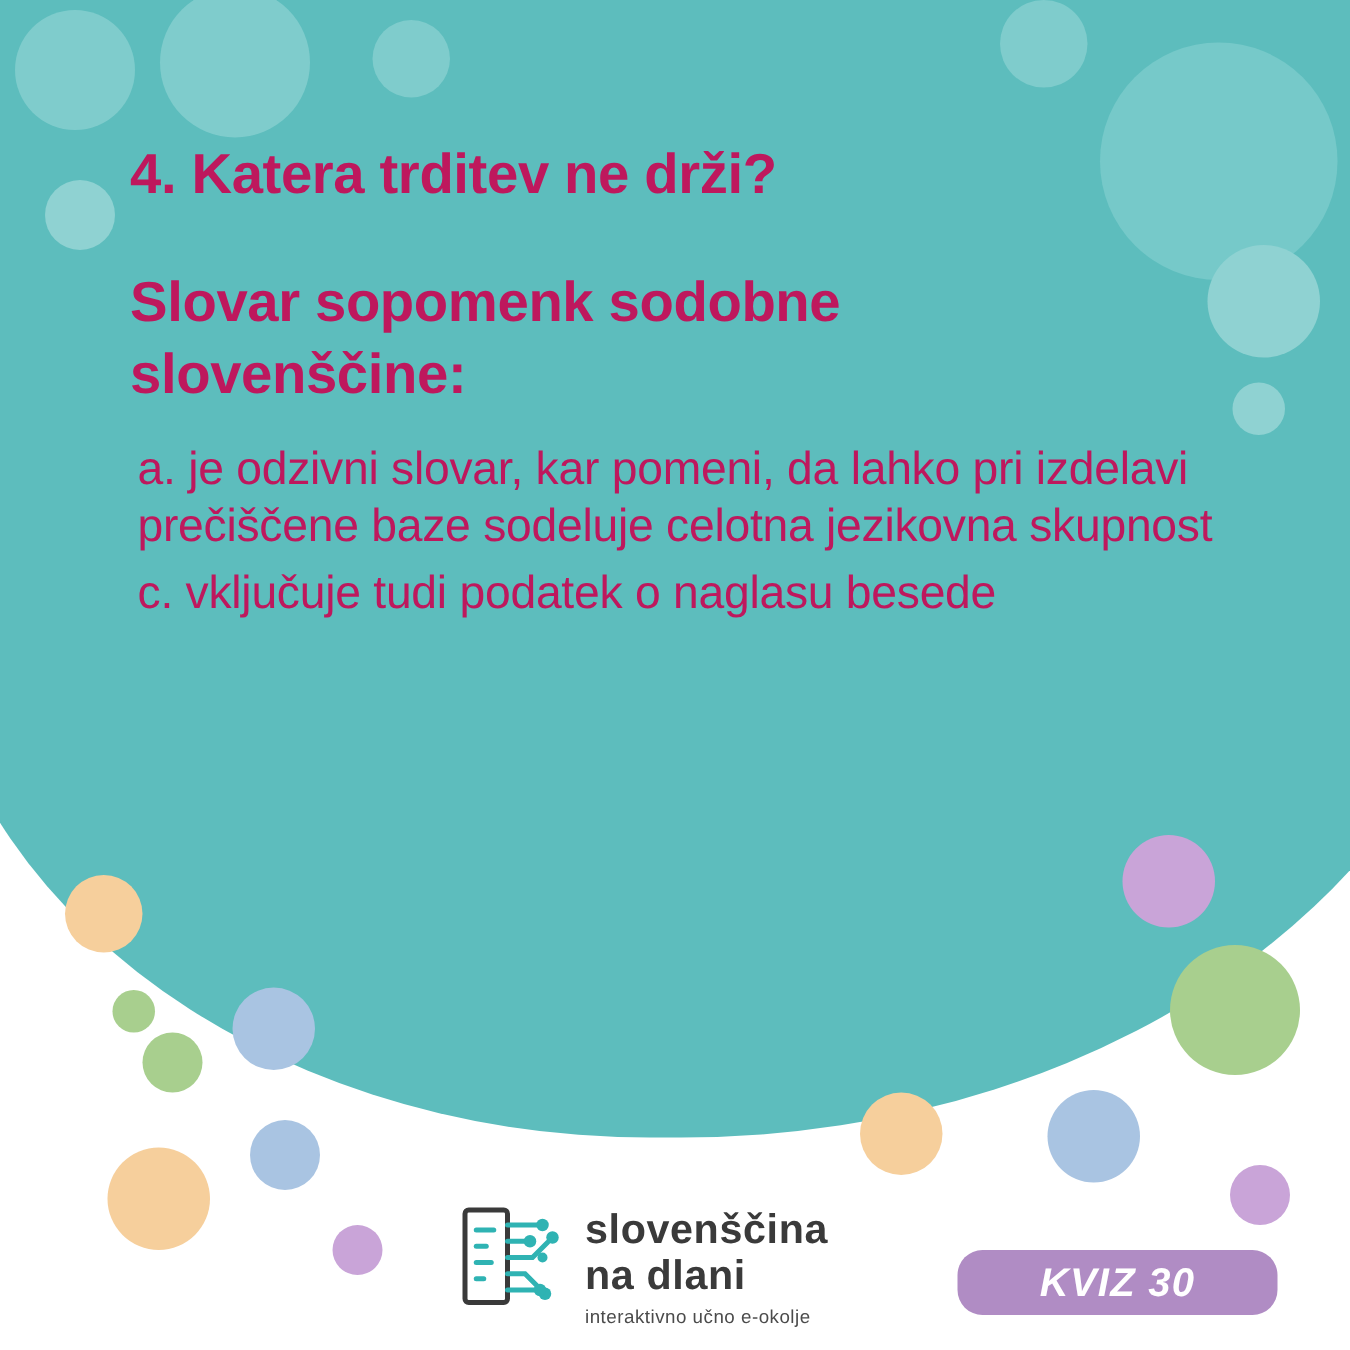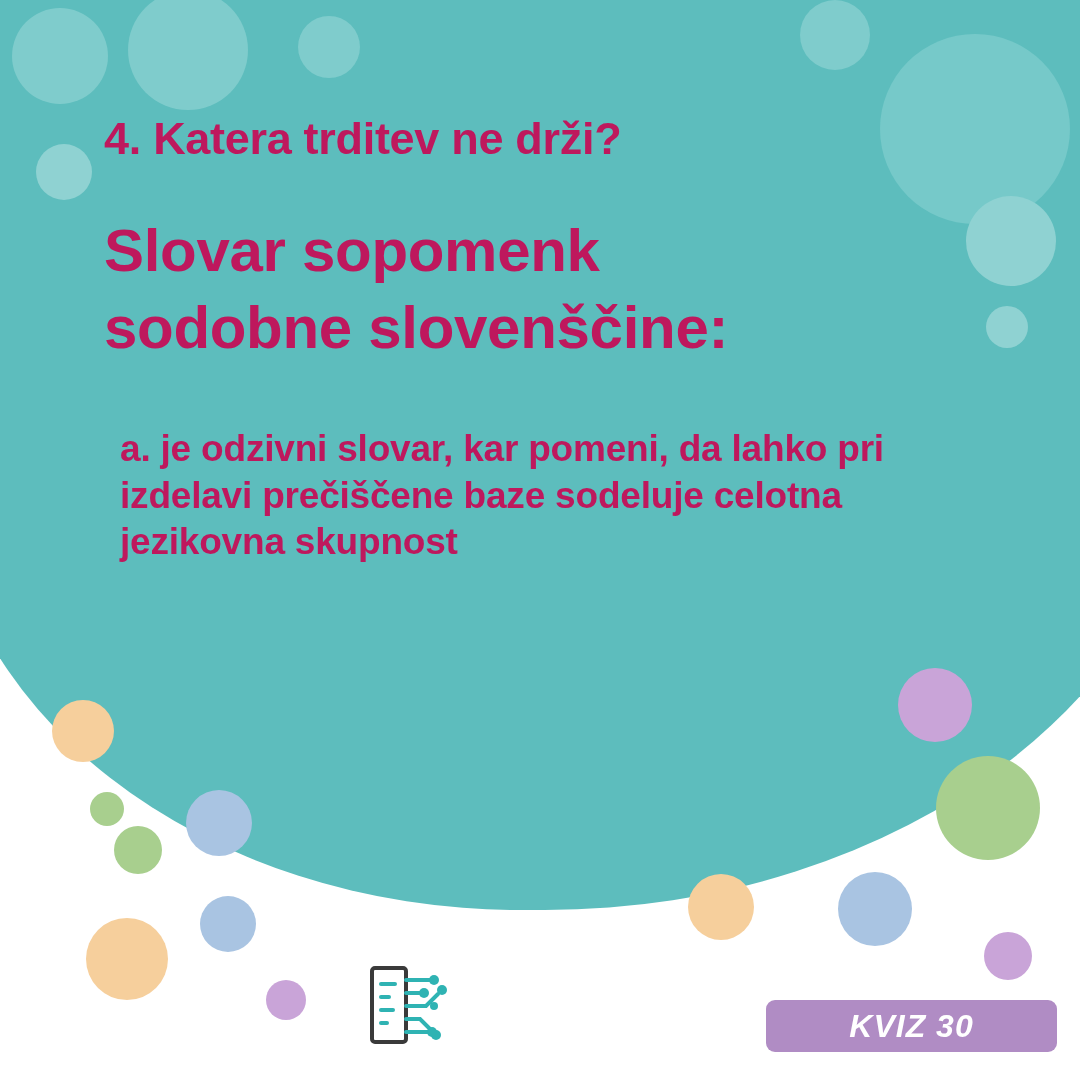--- a/index.html
+++ b/index.html
@@ -47,36 +47,35 @@
     color: #be185d;
   }
   .q-title {
     font-size: 45px;
     font-weight: bold;
     line-height: 1.22;
     letter-spacing: -0.3px;
     margin: 0 0 46px 0;
   }
   .q-subtitle {
-    font-size: 60px;
+    font-size: 45px;
     font-weight: bold;
     line-height: 1.28;
     letter-spacing: -0.3px;
-    margin: 0 0 60px 0;
+    margin: 0 0 24px 0;
     max-width: 740px;
   }
   .answers {
     font-size: 37px;
     font-weight: 400;
     line-height: 1.25;
     letter-spacing: -0.2px;
   }
   .answer {
-    margin: 16px;
-    font-weight: bold;
+    margin: 6px;
   }
 
   
   .logo-block {
     position: absolute;
     left: 368px;
     top: 962px;
     display: flex;
     align-items: flex-start;
     gap: 14px;
@@ -105,24 +104,24 @@
     color: #4b4b4b;
     font-size: 15px;
     letter-spacing: 0.4px;
   }
 
   
   .badge {
     position: absolute;
     left: 766px;
     top: 1000px;
-    width: 291px;
+    width: 256px;
     height: 52px;
     background: #b08cc4;
-    border-radius: 9px;
+    border-radius: 20px;
     display: flex;
     align-items: center;
     justify-content: center;
   }
   .badge-label {
     color: #ffffff;
     font-size: 32px;
     font-weight: bold;
     font-style: italic;
     letter-spacing: 1px;
@@ -156,20 +155,21 @@
       <div class="bubble" style="left: 838px; top: 872px; width: 74px; height: 74px; background: rgb(169, 196, 226); opacity: 1;"></div>
       <div class="bubble" style="left: 266px; top: 980px; width: 40px; height: 40px; background: rgb(201, 164, 216); opacity: 1;"></div>
       <div class="bubble" style="left: 984px; top: 932px; width: 48px; height: 48px; background: rgb(201, 164, 216); opacity: 1;"></div>
     </div>
 
   <div class="content">
     <h1 class="q-title">4. Katera trditev ne drži?</h1>
     <h2 class="q-subtitle">Slovar sopomenk sodobne slovenščine:</h2>
     <div class="answers">
       <p class="answer">a. je odzivni slovar, kar pomeni, da lahko pri izdelavi prečiščene baze sodeluje celotna jezikovna skupnost</p>
+      <p class="answer">c. vključuje tudi podatek o naglasu besede</p>
     </div>
   </div>
 
   <div class="logo-block">
     <span class="logo-mark">
       <svg width="86" height="86" viewBox="0 0 86 86" aria-hidden="true">
         <rect x="4" y="6" width="34" height="74" rx="3" fill="none" stroke="#3a3a3a" stroke-width="4"></rect>
         <g stroke="#2fb3b3" stroke-width="4" fill="none" stroke-linecap="round">
           <path d="M38 18 H62"></path>
           <path d="M38 31 H52"></path>
@@ -186,19 +186,24 @@
           <circle cx="66" cy="44" r="4"></circle>
         </g>
         <g fill="#2fb3b3">
           <rect x="11" y="20" width="18" height="4" rx="2"></rect>
           <rect x="11" y="33" width="12" height="4" rx="2"></rect>
           <rect x="11" y="46" width="16" height="4" rx="2"></rect>
           <rect x="11" y="59" width="10" height="4" rx="2"></rect>
         </g>
       </svg>
     </span>
+    <span class="logo-text">
+      <div class="logo-line1">slovenščina</div>
+      <div class="logo-line2">na dlani</div>
+      <div class="logo-tagline">interaktivno učno e-okolje</div>
+    </span>
   </div>
 
   <div class="badge">
     <span class="badge-label">KVIZ 30</span>
   </div>
 
 </div>
 
 </body></html>

